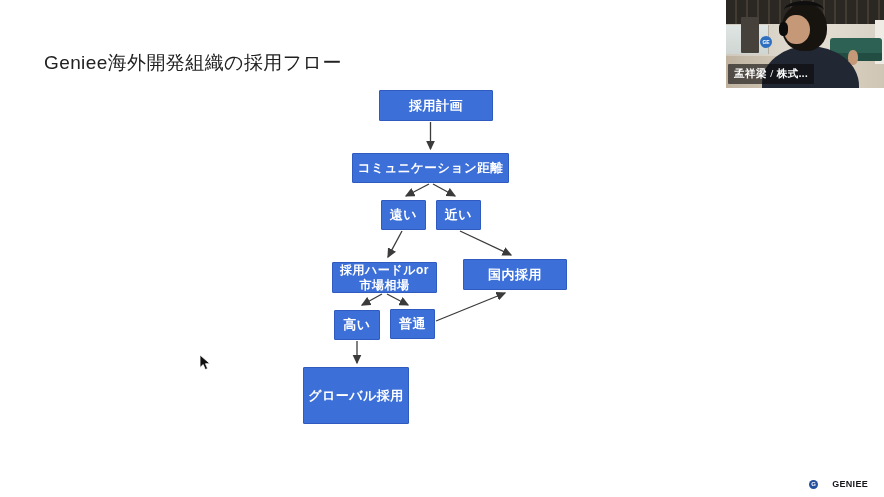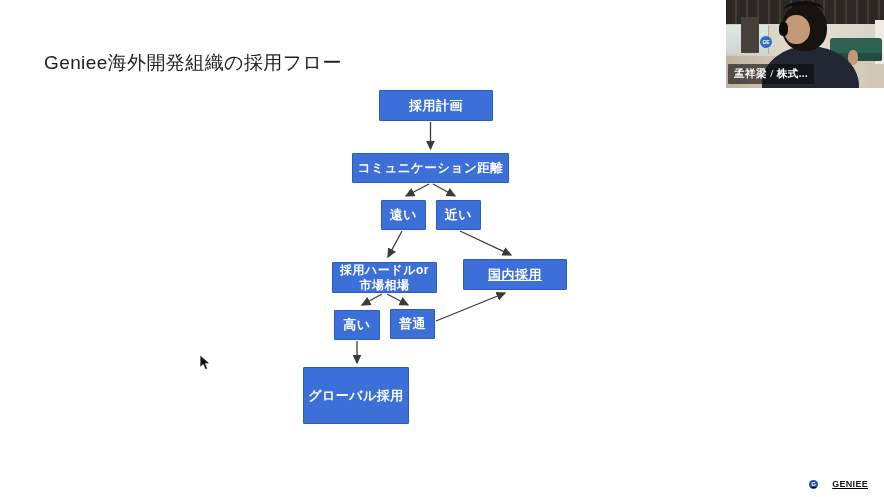--- a/index.html
+++ b/index.html
@@ -61,21 +61,21 @@
     font-size:10.5px;font-weight:bold;letter-spacing:0.5px;
     padding:3px 6px;white-space:nowrap;border-radius:1px;font-family:Liberation Serif, serif;
   }
   
   .zoom-watermark{
     position:absolute;right:33px;bottom:26px;
     font-family:"DejaVu Sans",sans-serif;font-weight:bold;font-size:50px;line-height:0.8;
     letter-spacing:1px;color:#ffffff;-webkit-text-stroke:2px #e3e3e8;
   }
   
-  .footer-logo{position:absolute;right:16px;bottom:8px;display:flex;align-items:center;gap:14px;text-decoration:underline;}
+  .footer-logo{position:absolute;right:16px;bottom:8px;display:flex;align-items:center;gap:14px;}
   .geniee-dot{
     width:9px;height:9px;border-radius:50%;background:#24519d;color:#fff;
     font-size:6px;font-weight:bold;display:flex;align-items:center;justify-content:center;
   }
   .geniee-text{font-size:9px;font-weight:bold;color:#16161a;letter-spacing:0.3px;
     font-family:"Liberation Sans",sans-serif;}
 </style>
 </head>
 <body>
 
@@ -114,21 +114,21 @@
       </div>
       <div class="flow-node" style="left: 436px; top: 200px; width: 45px; height: 30px; font-size: 13px; letter-spacing: 0.5px;">
         <div>近い</div>
       </div>
       <div class="flow-node" style="left: 332px; top: 262px; width: 105px; height: 31px; font-size: 12px; letter-spacing: 0.5px;">
         <div>
           <div>採用ハードルor</div>
           <div>市場相場</div>
         </div>
       </div>
-      <div class="flow-node" style="left: 463px; top: 259px; width: 104px; height: 31px; font-size: 13px; letter-spacing: 0.5px; text-decoration: underline;">
+      <div class="flow-node" style="left: 463px; top: 259px; width: 104px; height: 31px; font-size: 13px; letter-spacing: 0.5px;">
         <div>国内採用</div>
       </div>
       <div class="flow-node" style="left: 334px; top: 310px; width: 46px; height: 30px; font-size: 13px; letter-spacing: 0.5px;">
         <div>高い</div>
       </div>
       <div class="flow-node" style="left: 390px; top: 309px; width: 45px; height: 30px; font-size: 13px; letter-spacing: 0.5px;">
         <div>普通</div>
       </div>
       <div class="flow-node" style="left: 303px; top: 367px; width: 106px; height: 57px; font-size: 13px; letter-spacing: 0.5px;">
         <div>グローバル採用</div>

